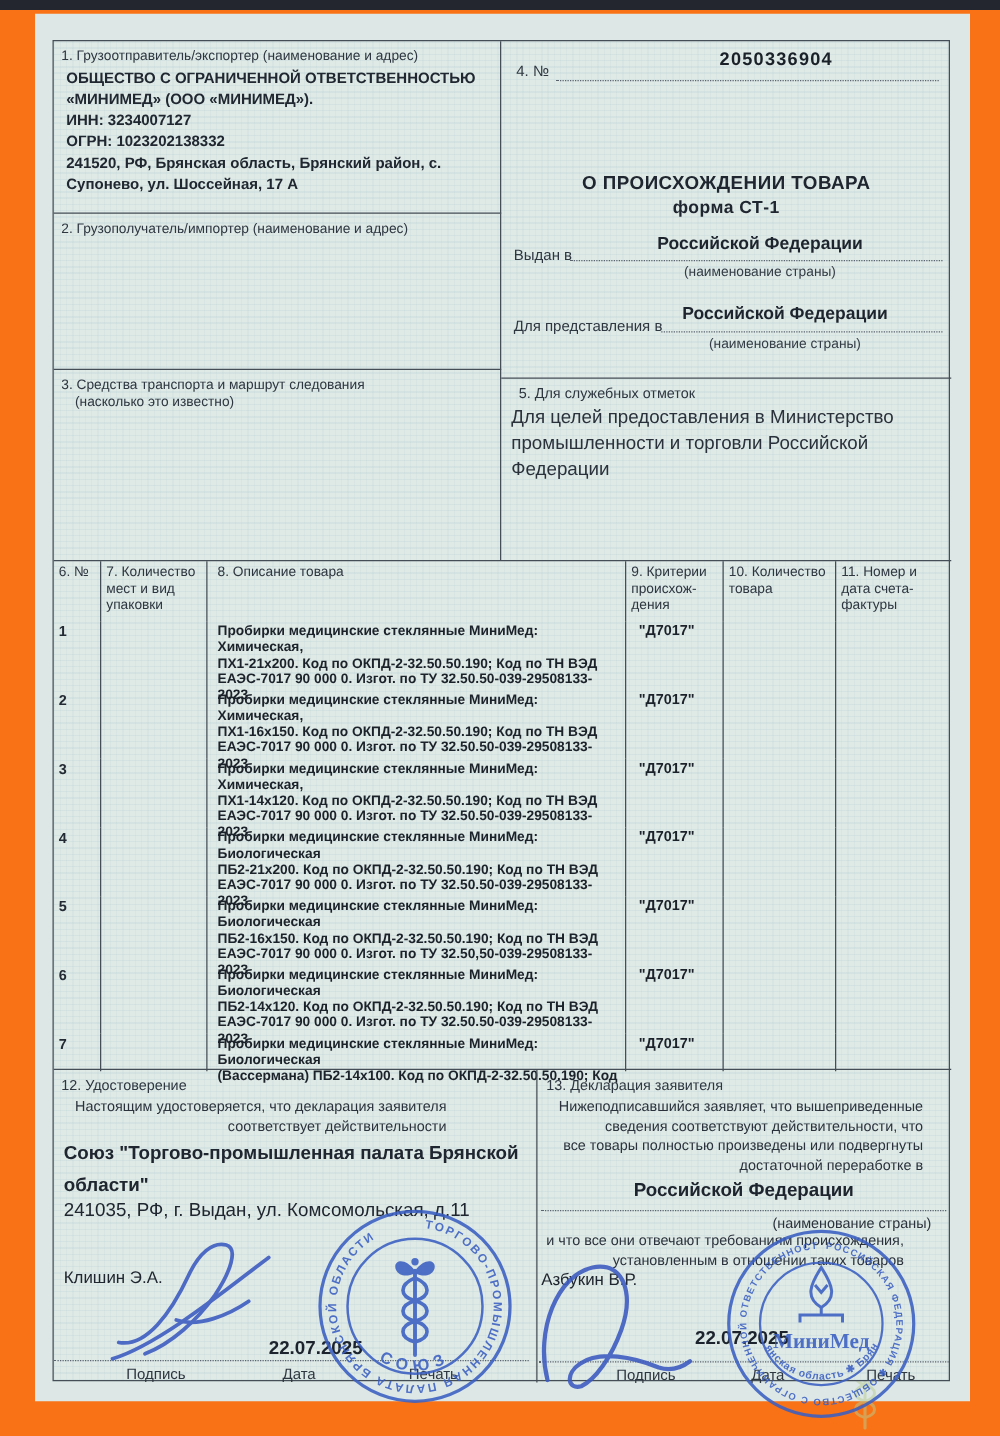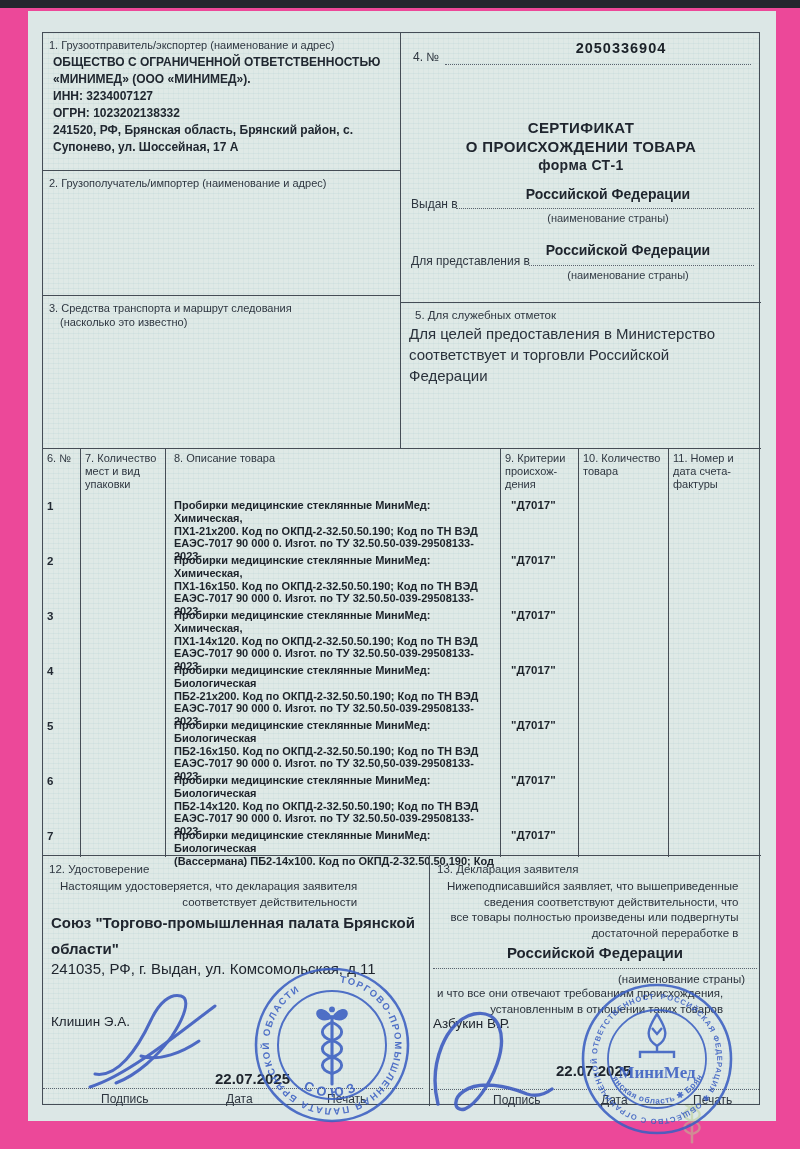--- a/index.html
+++ b/index.html
@@ -1,16 +1,16 @@
 <!DOCTYPE html>
 <html><head>
 <meta charset="utf-8">
 <style>
   html,body{margin:0;padding:0;}
-  #screen{position:relative;width:800px;height:1149px;background:#ec4899;overflow:hidden;
+  #screen{position:relative;width:800px;height:1149px;background:#f97316;overflow:hidden;
           font-family:"Liberation Sans",sans-serif;color:#232a33;}
   .abs{position:absolute;}
   
   .topstrip{position:absolute;left:0;top:0;width:800px;height:8px;background:#23262e;}
   
   .halo{position:absolute;left:28px;top:11px;width:748px;height:1110px;background:#dce7e6;}
   
   .page{position:absolute;left:42px;top:32px;width:718px;height:1073px;background-color:#dfe9e6;
         background-image:
           repeating-linear-gradient(0deg, rgba(120,175,185,.10) 0 1px, transparent 1px 5px),
@@ -131,39 +131,38 @@
 
     <div class="box b-r" style="left:0;top:263px;width:358px;height:152px">
       <div class="abs lbl" style="left:6px;top:6px">3. Средства транспорта и маршрут следования</div>
       <div class="abs lbl" style="left:17px;top:20px">(насколько это известно)</div>
     </div>
 
     <div class="box b-b" style="left:358px;top:0;width:360px;height:270px">
       <div class="abs small12" style="left:12px;top:17px">4. №</div>
       <div class="abs formnum ctr" style="left:100px;top:7px;width:240px">2050336904</div>
       <div class="abs dotline" style="left:44px;top:31px;width:306px"></div>
-      <div class="abs title ctr" style="left:20px;top:85px;width:320px">СЕРТИФИКАТ</div>
       <div class="abs title ctr" style="left:20px;top:104px;width:320px">О ПРОИСХОЖДЕНИИ ТОВАРА</div>
       <div class="abs title ctr" style="left:20px;top:123px;width:320px;font-size:14px">форма СТ-1</div>
 
       <div class="abs small12" style="left:10px;top:164px">Выдан в</div>
       <div class="abs valbold ctr" style="left:62px;top:153px;width:290px">Российской Федерации</div>
       <div class="abs dotline" style="left:55px;top:175px;width:298px"></div>
       <div class="abs note ctr" style="left:62px;top:179px;width:290px">(наименование страны)</div>
 
       <div class="abs small12" style="left:10px;top:221px">Для представления в</div>
       <div class="abs valbold ctr" style="left:102px;top:209px;width:286px;max-width:250px">Российской Федерации</div>
       <div class="abs dotline" style="left:128px;top:232px;width:225px"></div>
       <div class="abs note ctr" style="left:102px;top:236px;width:250px">(наименование страны)</div>
     </div>
 
     <div class="box" style="left:358px;top:270px;width:360px;height:145px">
       <div class="abs lbl2" style="left:14px;top:6px">5. Для служебных отметок</div>
       <div class="abs svc pre" style="left:8px;top:20px;width:344px">Для целей предоставления в Министерство
-соответствует и торговли Российской
+промышленности и торговли Российской
 Федерации</div>
     </div>
 
     <div class="box b-t b-b" style="left:0;top:415px;width:718px;height:408px">
       <div class="thead">
         <div class="cell c1 hc" style="font-weight:normal">6. №</div>
         <div class="cell c2 hc pre">7. Количество
 мест и вид
 упаковки</div>
         <div class="cell c3 hc" style="padding-left:8px">8. Описание товара</div>

